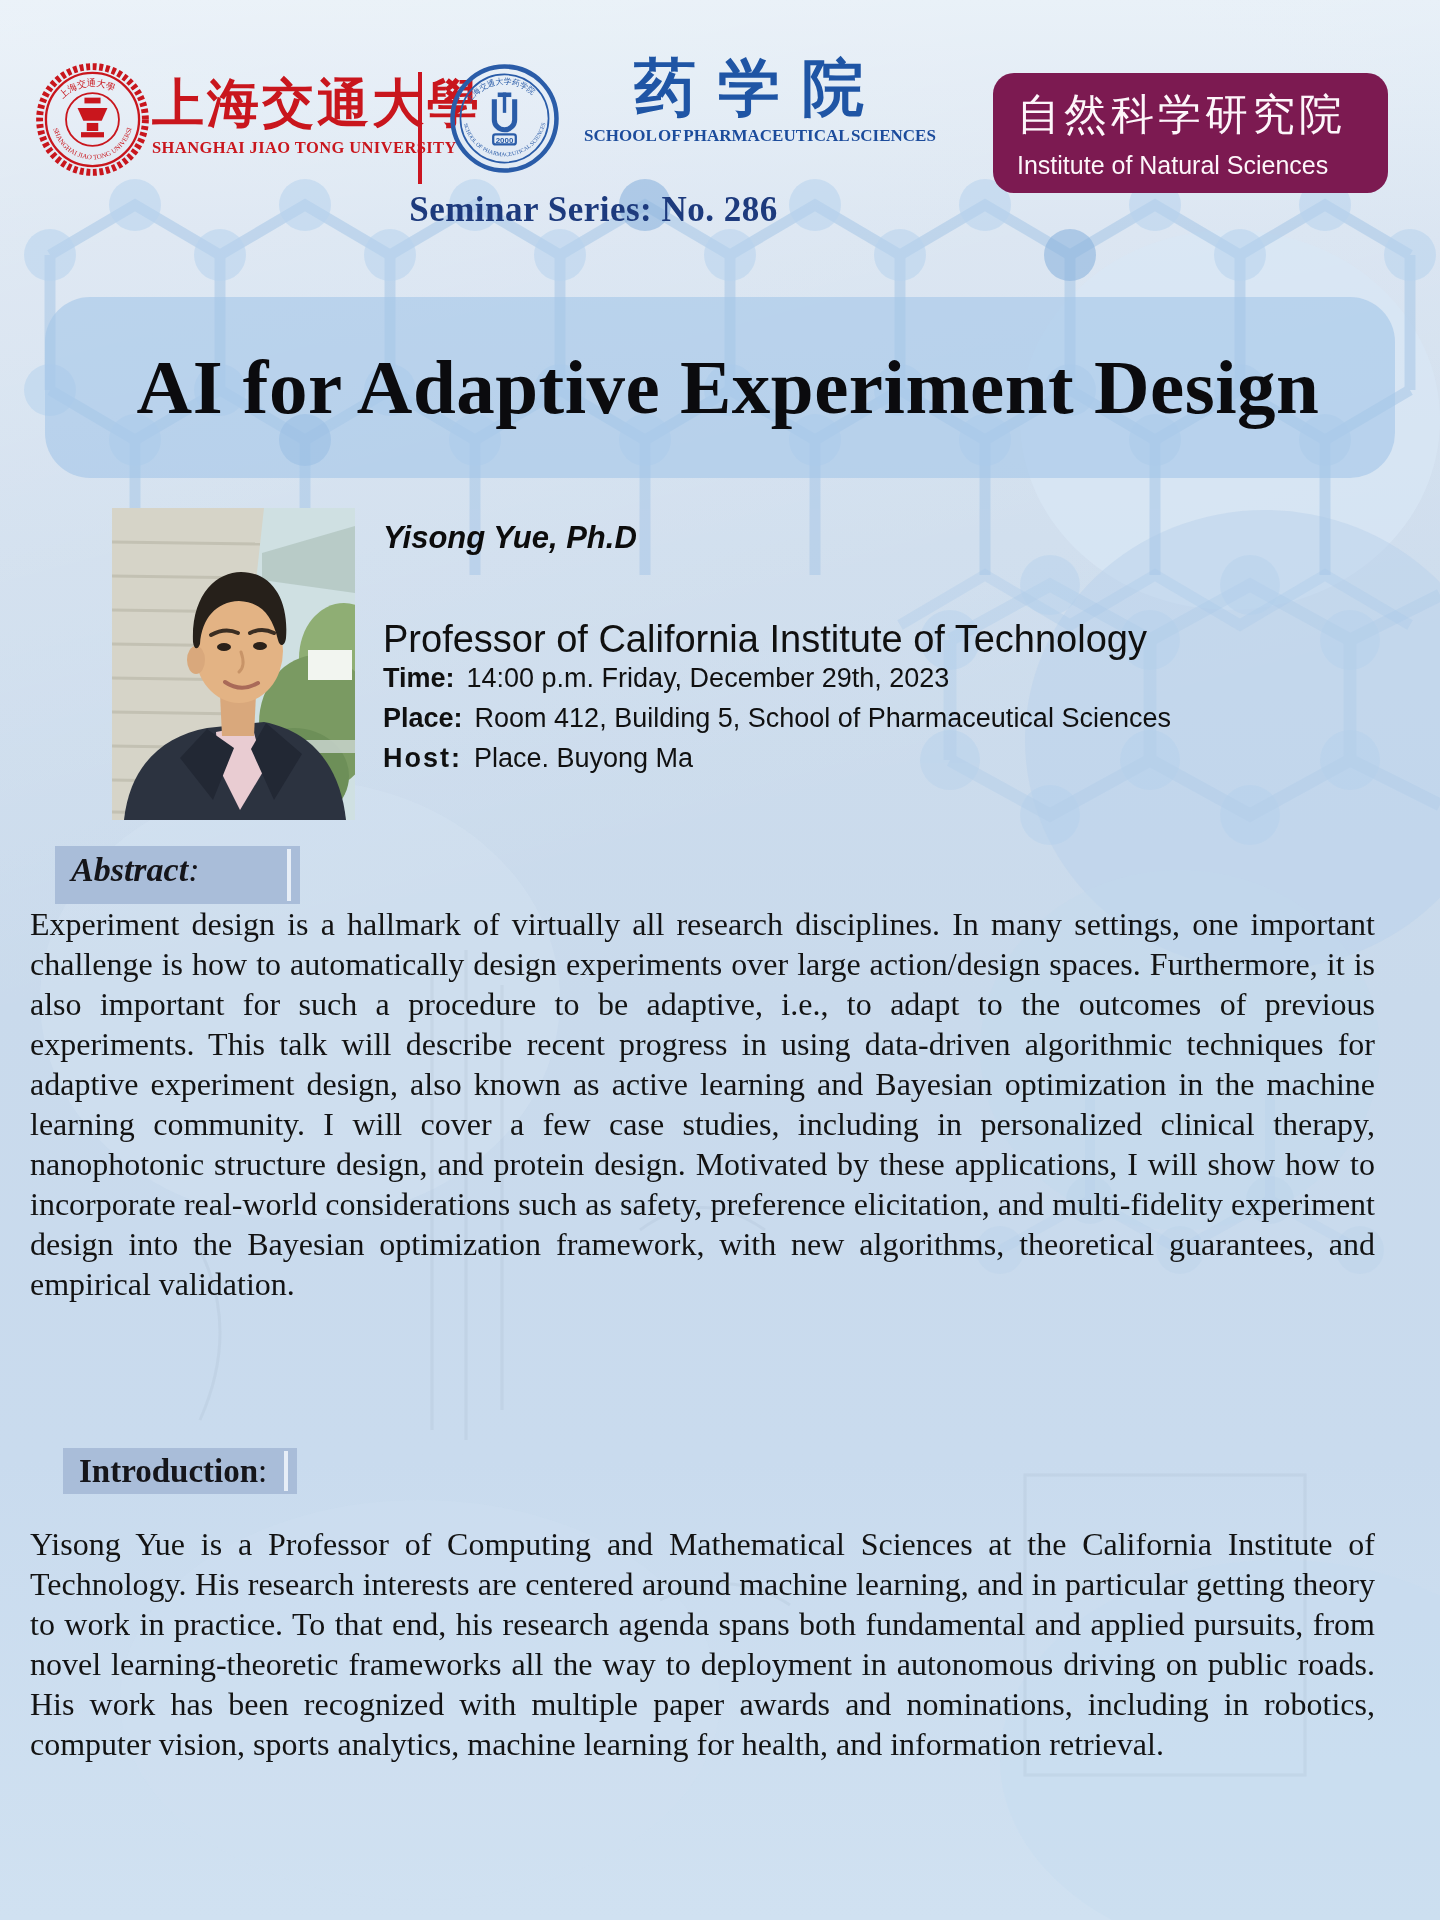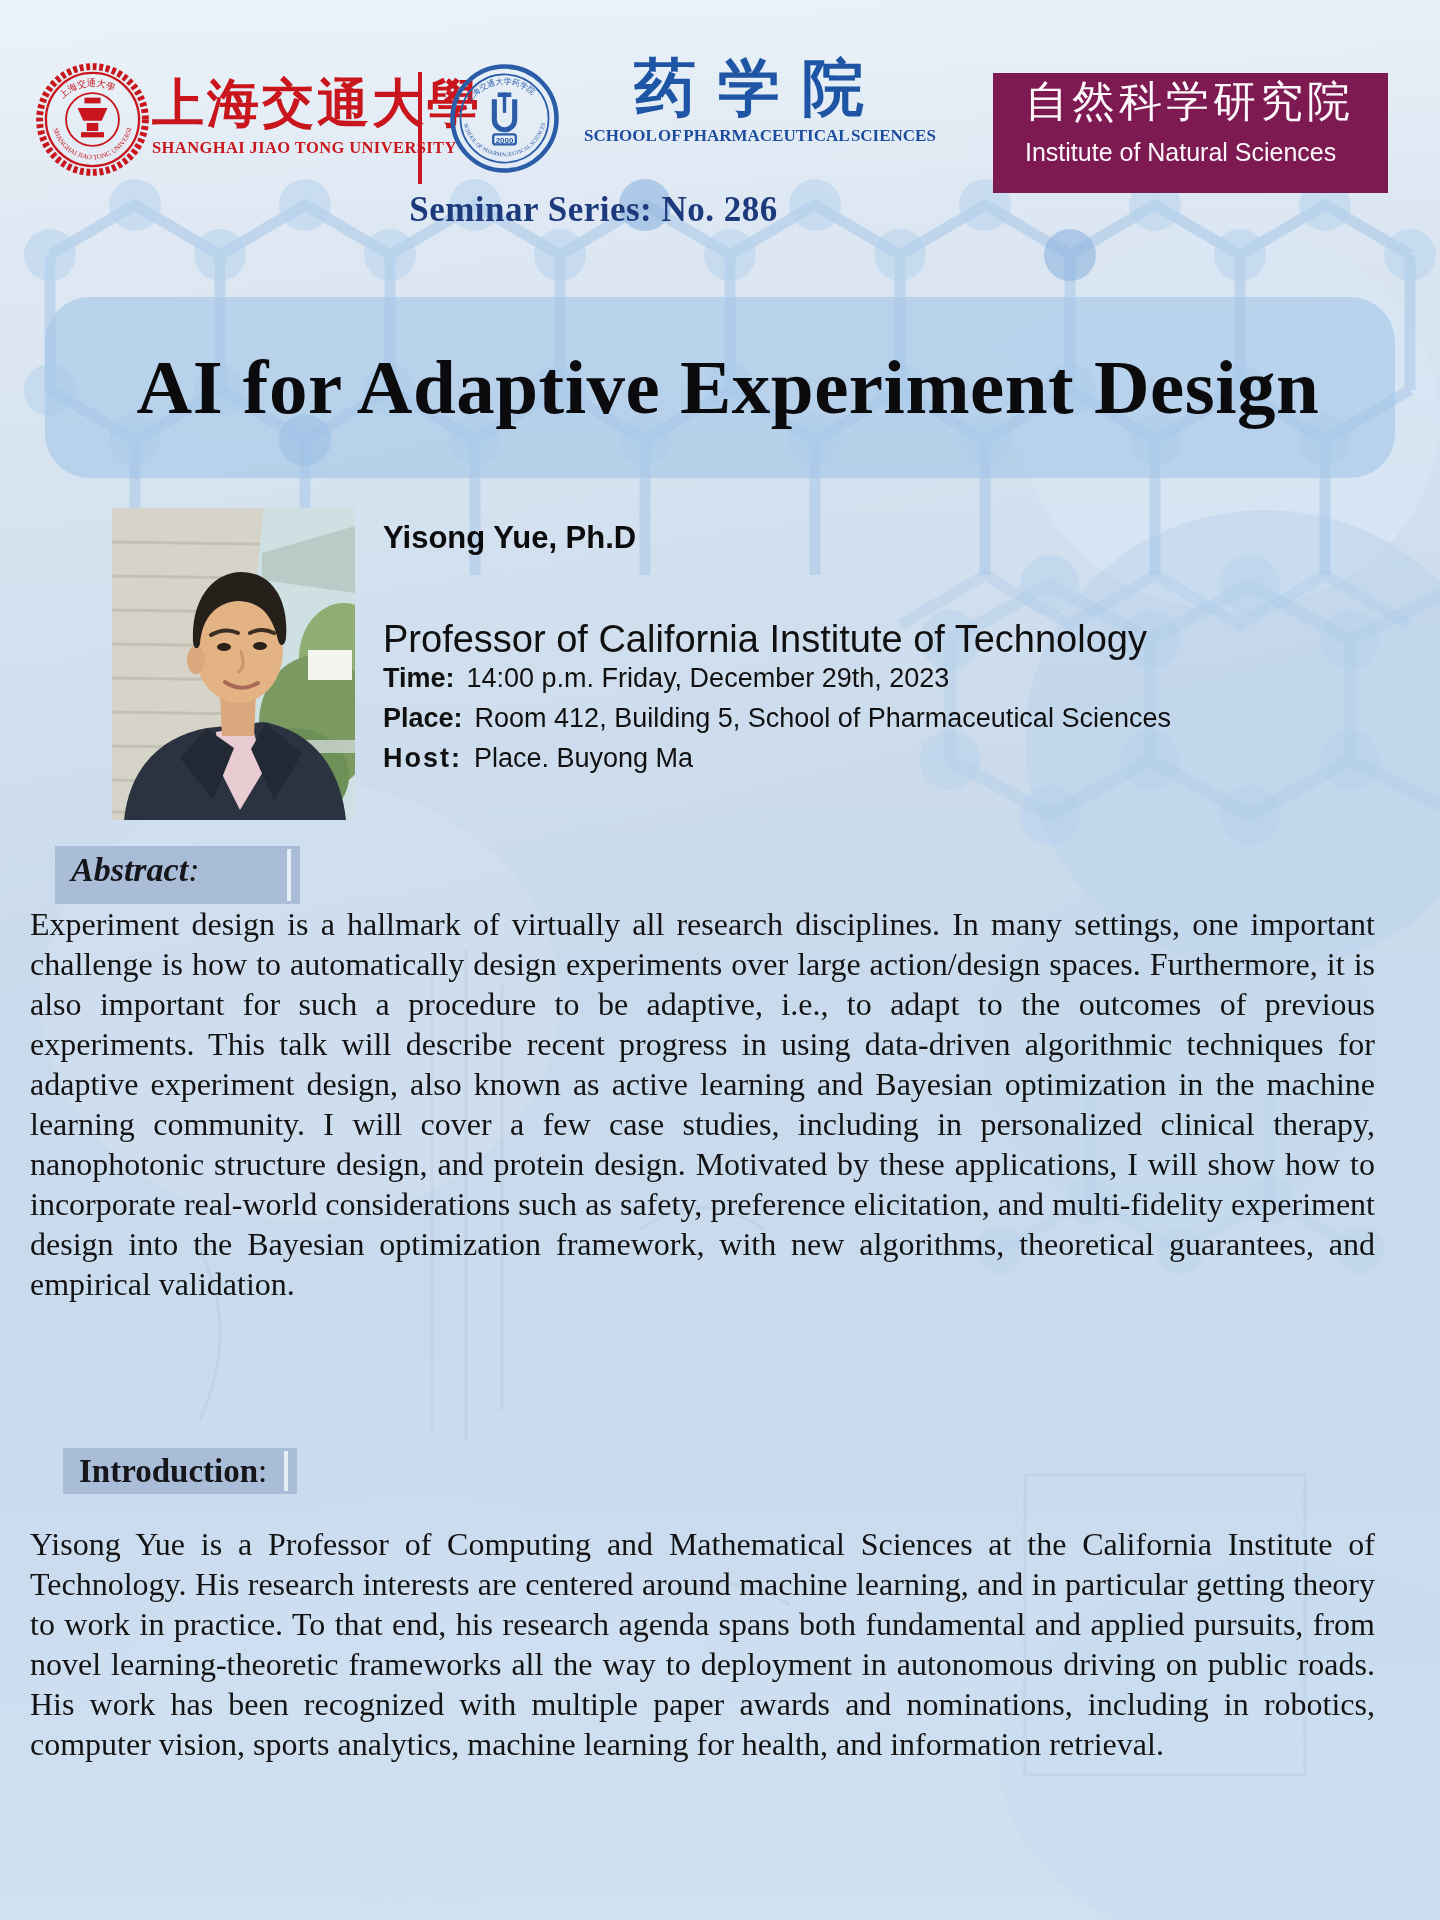--- a/index.html
+++ b/index.html
@@ -22,36 +22,36 @@
   .sjtu-en{ font-family:"Liberation Serif", serif; font-weight:bold; font-size:16.5px; color:#c9161d;
             margin-top:4px; letter-spacing:.4px; white-space:nowrap; }
   .red-divider{ position:absolute; left:418px; top:72px; width:4px; height:112px; background:#cb1520; }
   .pharm-seal{ position:absolute; left:448px; top:62px; width:113px; height:113px; }
   .pharm-text{ position:absolute; left:560px; top:52px; width:400px; text-align:center; }
   .pharm-cn{ font-family:"DejaVu Sans", sans-serif; font-weight:bold; font-size:62px; line-height:72px;
              color:#1f55a5; letter-spacing:22px; white-space:nowrap; }
   .pharm-en{ font-family:Liberation Serif, serif; font-weight:bold; font-size:17px; color:#1c4c9c;
              margin-top:2px; word-spacing:-2px; white-space:nowrap; }
   .ins-box{ position:absolute; left:993px; top:73px; width:395px; height:120px; background:#7c1a51;
-            color:#fdf6fa; display:flex; flex-direction:column; justify-content:flex-start; padding-left:32px; }
+            color:#fdf6fa; display:flex; flex-direction:column; justify-content:center; padding-left:24px;border-radius:21px; }
   .ins-cn{ font-family:"DejaVu Sans", sans-serif; font-size:43px; letter-spacing:4px; white-space:nowrap; }
   .ins-en{ font-family:"Liberation Sans", sans-serif; font-size:25px; margin-top:7px; white-space:nowrap; }
 
   
   .series{ position:absolute; left:0; top:190px; width:1180px; text-align:center;
            font-weight:bold; font-size:35px; color:#1d3a7d; letter-spacing:.5px;padding-left:7px; }
   .title-panel{ position:absolute; left:45px; top:297px; width:1350px; height:181px;
                 background:rgba(164,198,233,.62); border-radius:45px;
                 display:flex; align-items:center; justify-content:center; }
   .title{ font-size:77px; font-weight:bold; color:#0b0b0e; letter-spacing:.5px; white-space:nowrap;margin-left:16px; }
 
   
   .photo{ position:absolute; left:112px; top:508px; width:243px; height:312px; }
   .speaker-name{ position:absolute; left:383px; top:520px; font-family:"Liberation Sans",sans-serif;
-                 font-weight:bold; font-size:31px; color:#0c0c0c; }
+                 font-weight:bold; font-size:31px; color:#0c0c0c;font-style:italic; }
   .speaker-affil{ position:absolute; left:383px; top:573px; font-family:"Liberation Sans",sans-serif;
                   font-size:38px; color:#101010;margin-top:45px; }
   .speaker-meta{ position:absolute; left:383px; top:658px; font-family:"Liberation Sans",sans-serif;
                  font-size:27px; line-height:40px; color:#101010; }
   .meta-label{ font-weight:bold; margin-right:12px; }
   .meta-label.spread{ letter-spacing:2px; }
 
   
   .h-box{ position:absolute; background:#a9bdd9; font-weight:bold; color:#15151a;
           padding:5px 0 0 16px; }

